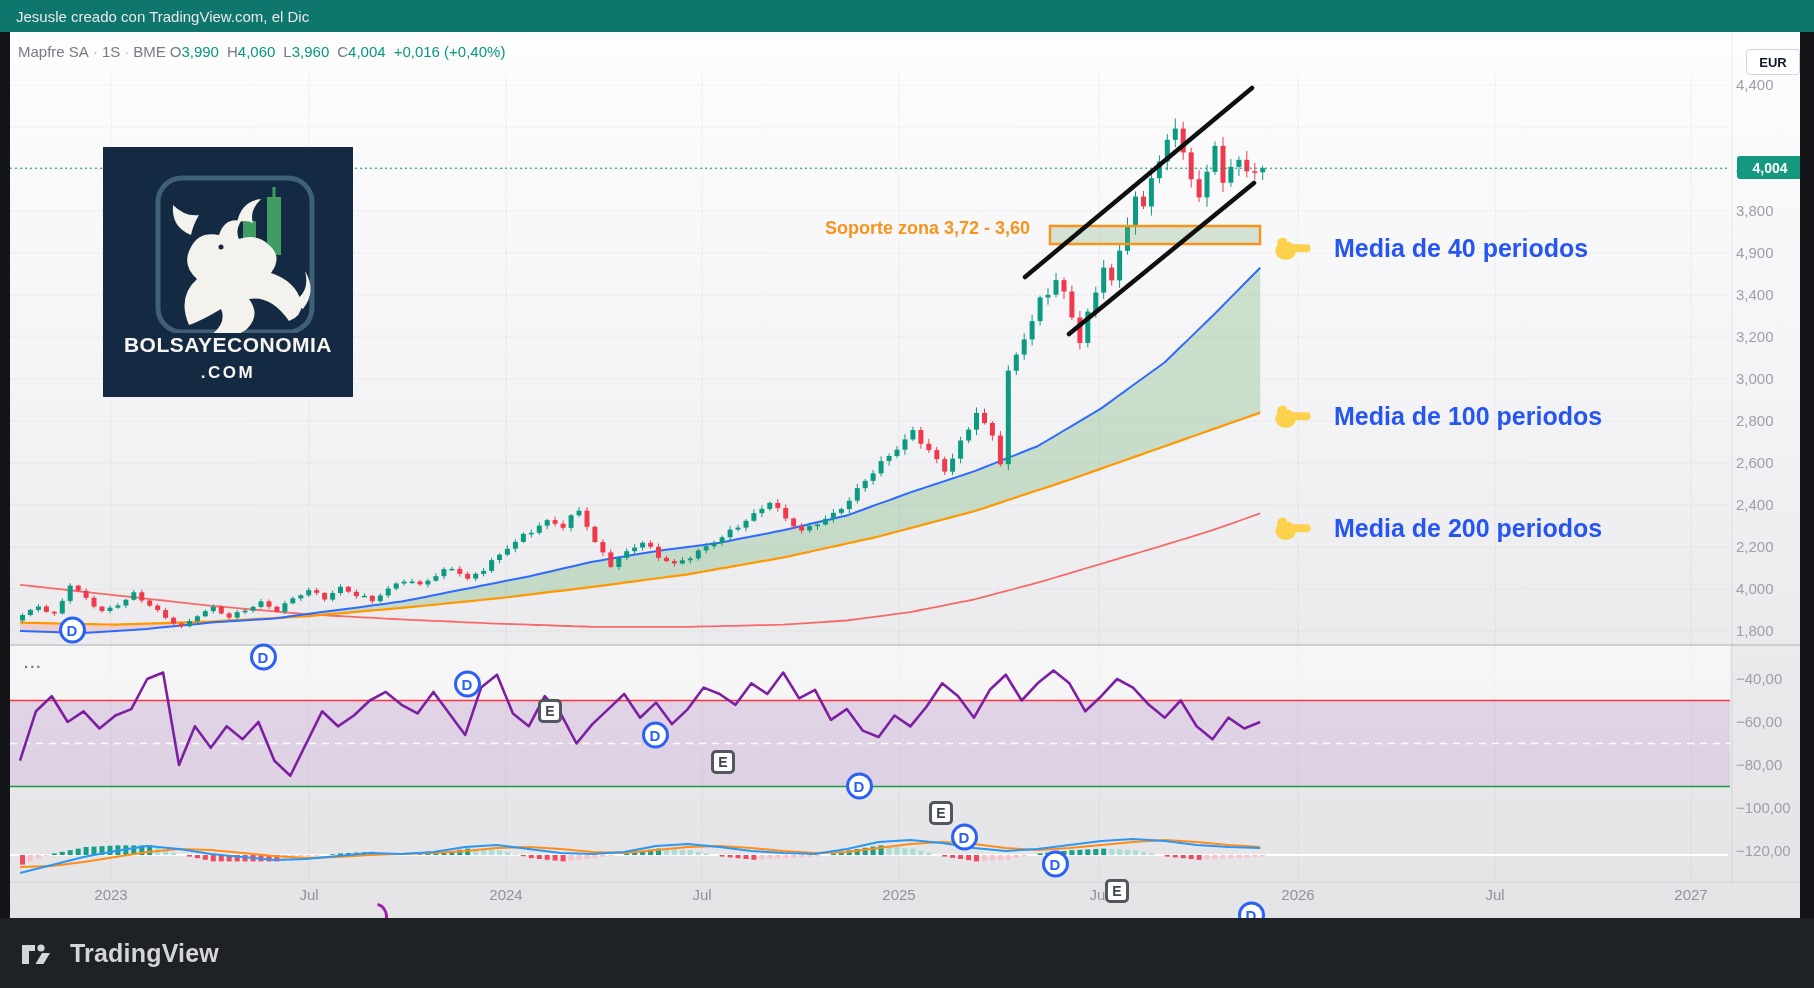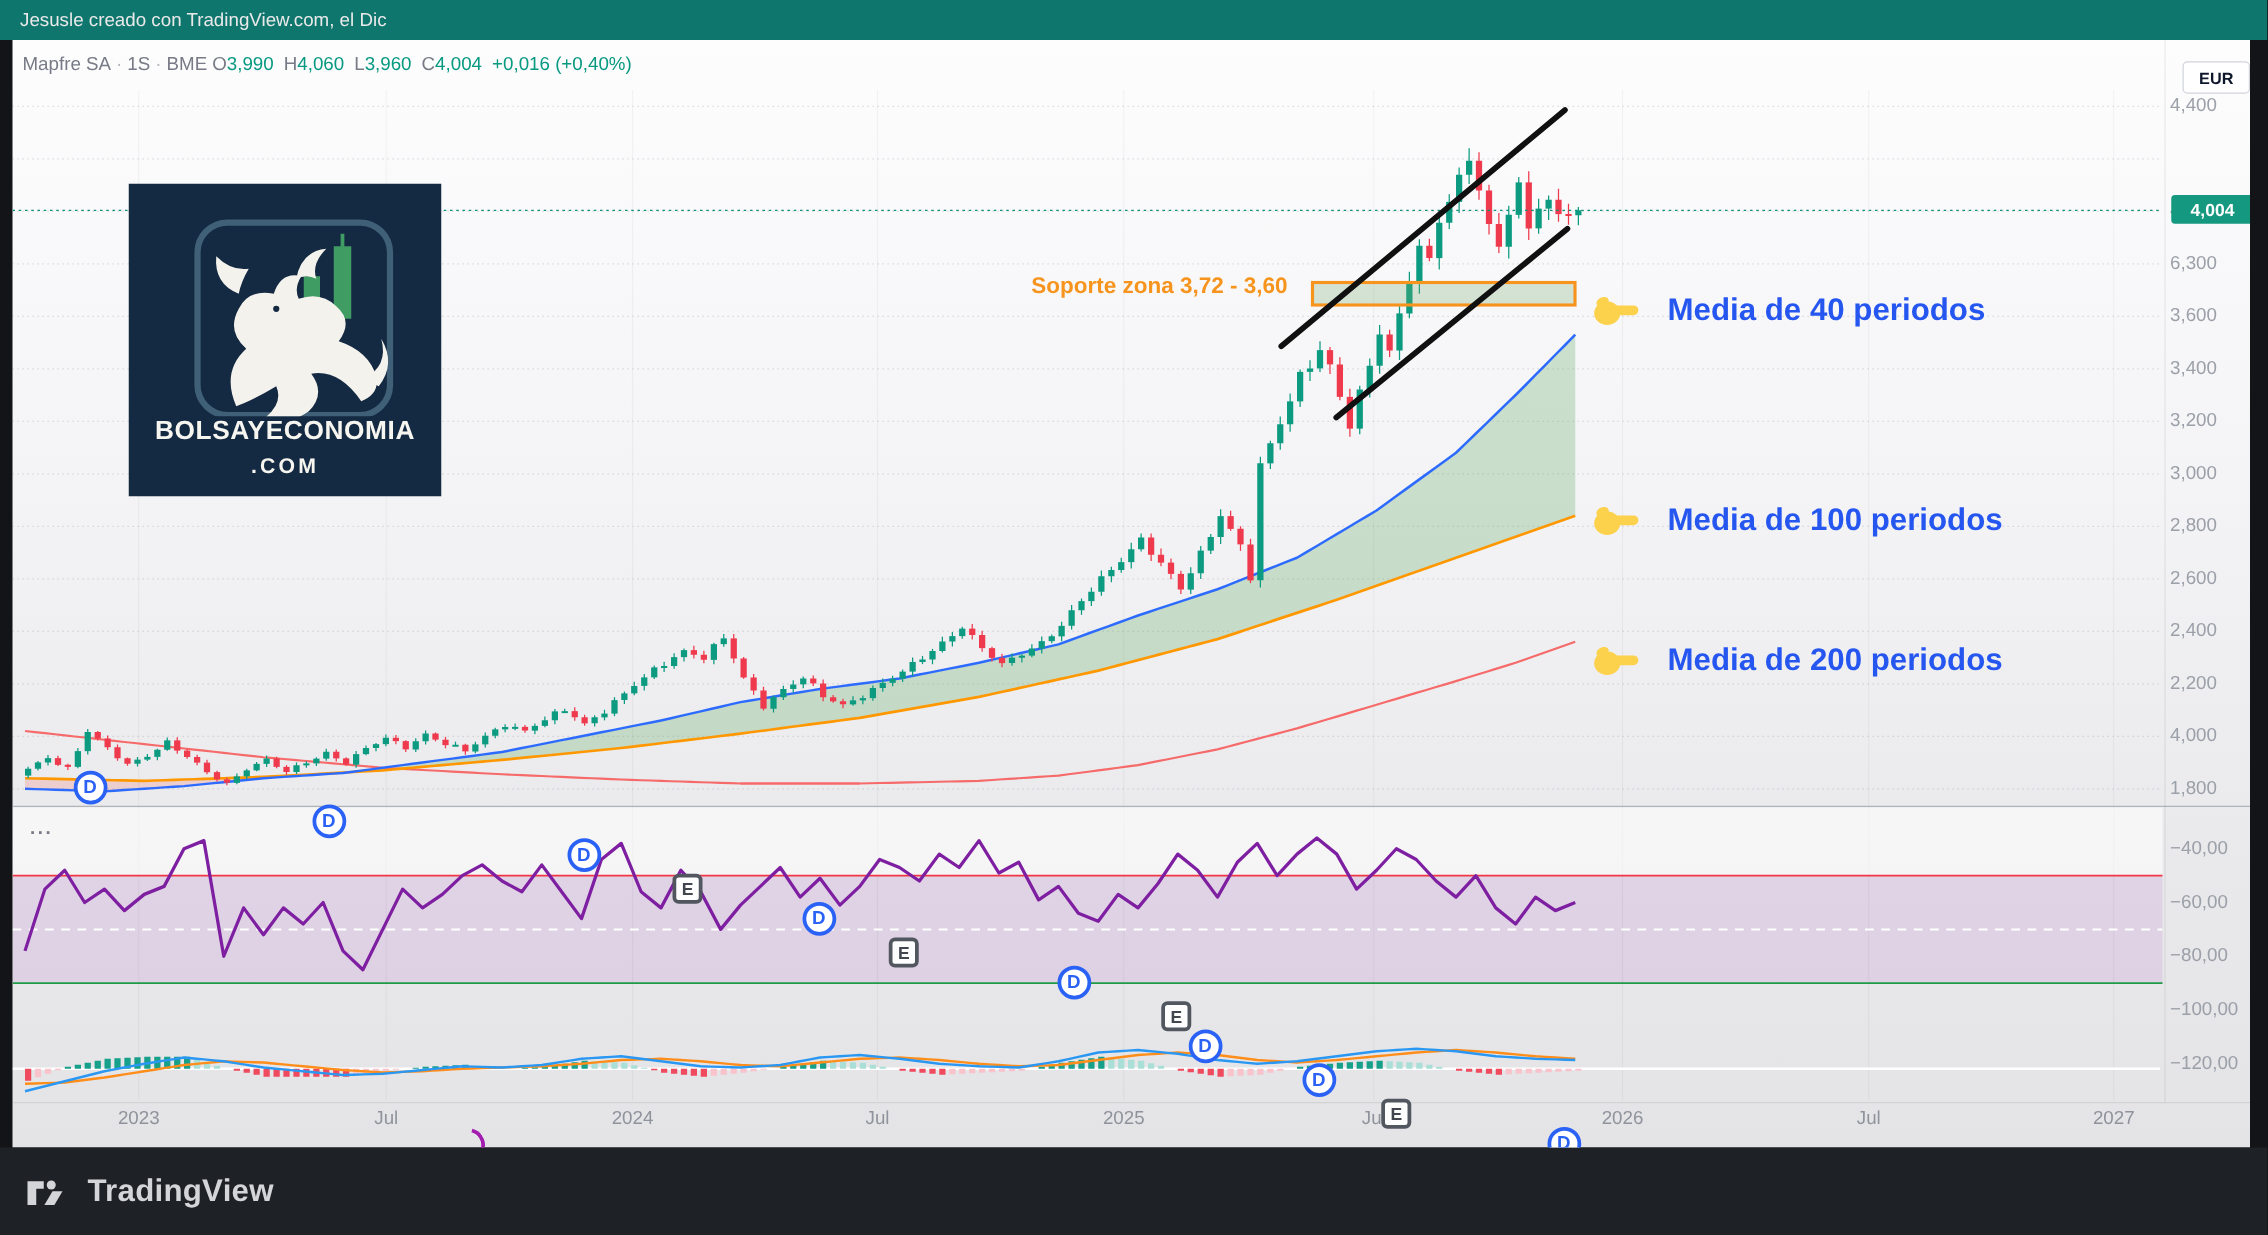--- a/index.html
+++ b/index.html
@@ -563,22 +563,22 @@
         <path d="M10.0,835.0L17.9,834.8L25.9,834.5L33.9,834.3L41.8,834.0L49.8,833.0L57.7,832.0L65.7,831.0L73.6,830.0L81.5,828.8L89.5,827.5L97.5,826.3L105.4,825.0L113.4,823.8L121.3,822.5L129.3,821.3L137.2,820.0L145.2,819.3L153.1,818.5L161.1,817.8L169.0,817.0L177.0,817.3L184.9,817.5L192.8,817.8L200.8,818.0L208.8,818.8L216.7,819.5L224.7,820.3L232.6,821.0L240.6,821.8L248.5,822.5L256.5,823.3L264.4,824.0L272.4,824.5L280.3,825.0L288.3,825.5L296.2,826.0L304.2,825.8L312.1,825.5L320.1,825.3L328.0,825.0L335.9,824.5L343.9,824.0L351.9,823.5L359.8,823.0L367.8,822.8L375.7,822.5L383.7,822.3L391.6,822.0L399.6,821.8L407.5,821.5L415.4,821.3L423.4,821.0L431.4,820.5L439.3,820.0L447.3,819.5L455.2,819.0L463.2,818.3L471.1,817.5L479.1,816.8L487.0,816.0L494.9,815.8L502.9,815.5L510.9,815.3L518.8,815.0L526.8,815.5L534.7,816.0L542.6,816.5L550.6,817.0L558.6,817.8L566.5,818.5L574.5,819.3L582.4,820.0L590.4,820.3L598.3,820.5L606.3,820.8L614.2,821.0L622.1,820.3L630.1,819.5L638.1,818.8L646.0,818.0L654.0,817.3L661.9,816.5L669.9,815.8L677.8,815.0L685.8,814.8L693.7,814.5L701.6,814.3L709.6,814.0L717.6,814.5L725.5,815.0L733.5,815.5L741.4,816.0L749.4,816.8L757.3,817.5L765.3,818.3L773.2,819.0L781.1,819.5L789.1,820.0L797.1,820.5L805.0,821.0L813.0,820.8L820.9,820.5L828.9,820.3L836.8,820.0L844.8,819.0L852.7,818.0L860.6,817.0L868.6,816.0L876.6,815.0L884.5,814.0L892.5,813.0L900.4,812.0L908.4,811.5L916.3,811.0L924.3,810.5L932.2,810.0L940.1,810.5L948.1,811.0L956.1,811.5L964.0,812.0L972.0,813.0L979.9,814.0L987.9,815.0L995.8,816.0L1003.8,816.5L1011.7,817.0L1019.6,817.5L1027.6,818.0L1035.5,817.5L1043.5,817.0L1051.5,816.5L1059.4,816.0L1067.4,815.3L1075.3,814.5L1083.3,813.8L1091.2,813.0L1099.2,812.3L1107.1,811.5L1115.0,810.8L1123.0,810.0L1131.0,809.5L1138.9,809.0L1146.9,808.5L1154.8,808.0L1162.8,808.5L1170.7,809.0L1178.7,809.5L1186.6,810.0L1194.5,810.8L1202.5,811.5L1210.5,812.3L1218.4,813.0L1226.4,813.5L1234.3,814.0L1242.3,814.5L1250.2,815.0" fill="none" stroke="#ff8d1a" stroke-width="2" stroke-linejoin="round"></path>
         <path d="M10.0,841.0L17.9,839.0L25.9,837.0L33.9,835.0L41.8,833.0L49.8,831.0L57.7,829.0L65.7,827.0L73.6,825.0L81.5,823.5L89.5,822.0L97.5,820.5L105.4,819.0L113.4,817.8L121.3,816.5L129.3,815.3L137.2,814.0L145.2,814.8L153.1,815.5L161.1,816.3L169.0,817.0L177.0,818.3L184.9,819.5L192.8,820.8L200.8,822.0L208.8,822.8L216.7,823.5L224.7,824.3L232.6,825.0L240.6,825.8L248.5,826.5L256.5,827.3L264.4,828.0L272.4,827.8L280.3,827.5L288.3,827.3L296.2,827.0L304.2,826.3L312.1,825.5L320.1,824.8L328.0,824.0L335.9,823.3L343.9,822.5L351.9,821.8L359.8,821.0L367.8,821.3L375.7,821.5L383.7,821.8L391.6,822.0L399.6,821.5L407.5,821.0L415.4,820.5L423.4,820.0L431.4,818.8L439.3,817.5L447.3,816.3L455.2,815.0L463.2,814.5L471.1,814.0L479.1,813.5L487.0,813.0L494.9,814.0L502.9,815.0L510.9,816.0L518.8,817.0L526.8,818.0L534.7,819.0L542.6,820.0L550.6,821.0L558.6,821.3L566.5,821.5L574.5,821.8L582.4,822.0L590.4,821.5L598.3,821.0L606.3,820.5L614.2,820.0L622.1,818.5L630.1,817.0L638.1,815.5L646.0,814.0L654.0,813.5L661.9,813.0L669.9,812.5L677.8,812.0L685.8,812.8L693.7,813.5L701.6,814.3L709.6,815.0L717.6,816.0L725.5,817.0L733.5,818.0L741.4,819.0L749.4,819.5L757.3,820.0L765.3,820.5L773.2,821.0L781.1,821.3L789.1,821.5L797.1,821.8L805.0,822.0L813.0,820.8L820.9,819.5L828.9,818.3L836.8,817.0L844.8,815.3L852.7,813.5L860.6,811.8L868.6,810.0L876.6,809.5L884.5,809.0L892.5,808.5L900.4,808.0L908.4,808.8L916.3,809.5L924.3,810.3L932.2,811.0L940.1,812.3L948.1,813.5L956.1,814.8L964.0,816.0L972.0,816.8L979.9,817.5L987.9,818.3L995.8,819.0L1003.8,818.5L1011.7,818.0L1019.6,817.5L1027.6,817.0L1035.5,816.0L1043.5,815.0L1051.5,814.0L1059.4,813.0L1067.4,812.0L1075.3,811.0L1083.3,810.0L1091.2,809.0L1099.2,808.5L1107.1,808.0L1115.0,807.5L1123.0,807.0L1131.0,807.5L1138.9,808.0L1146.9,808.5L1154.8,809.0L1162.8,810.0L1170.7,811.0L1178.7,812.0L1186.6,813.0L1194.5,813.5L1202.5,814.0L1210.5,814.5L1218.4,815.0L1226.4,815.3L1234.3,815.5L1242.3,815.8L1250.2,816.0" fill="none" stroke="#2a97f3" stroke-width="2" stroke-linejoin="round"></path>
       </svg>
 
     <div class="hdr" id="hdr"><span class="sym">Mapfre SA</span><span class="sep">·</span><span class="sym">1S</span><span class="sep">·</span><span class="sym">BME</span><span class="lbl">O</span><span class="val">3,990</span><span class="lbl">H</span><span class="val">4,060</span><span class="lbl">L</span><span class="val">3,960</span><span class="lbl">C</span><span class="val">4,004</span><span class="chg">+0,016 (+0,40%)</span></div>
 
     <div class="eur-btn">EUR</div>
     <div class="price-axis" id="price-axis">
         <div class="ptick" style="top: 44px;">4,400</div>
         <div class="ptick" style="top: 96px; margin-top: 32px;">4,200</div>
-        <div class="ptick" style="top: 170px;">6,300</div>
-        <div class="ptick" style="top: 212px;">3,600</div>
+        <div class="ptick" style="top: 170px;">3,800</div>
+        <div class="ptick" style="top: 212px;">4,900</div>
         <div class="ptick" style="top: 254px;">3,400</div>
         <div class="ptick" style="top: 296px;">3,200</div>
         <div class="ptick" style="top: 338px;">3,000</div>
         <div class="ptick" style="top: 380px;">2,800</div>
         <div class="ptick" style="top: 422px;">2,600</div>
         <div class="ptick" style="top: 464px;">2,400</div>
         <div class="ptick" style="top: 506px;">2,200</div>
         <div class="ptick" style="top: 548px;">4,000</div>
         <div class="ptick" style="top: 590px;">1,800</div>
         <div class="ptick" style="top: 638px;">−40,00</div>

